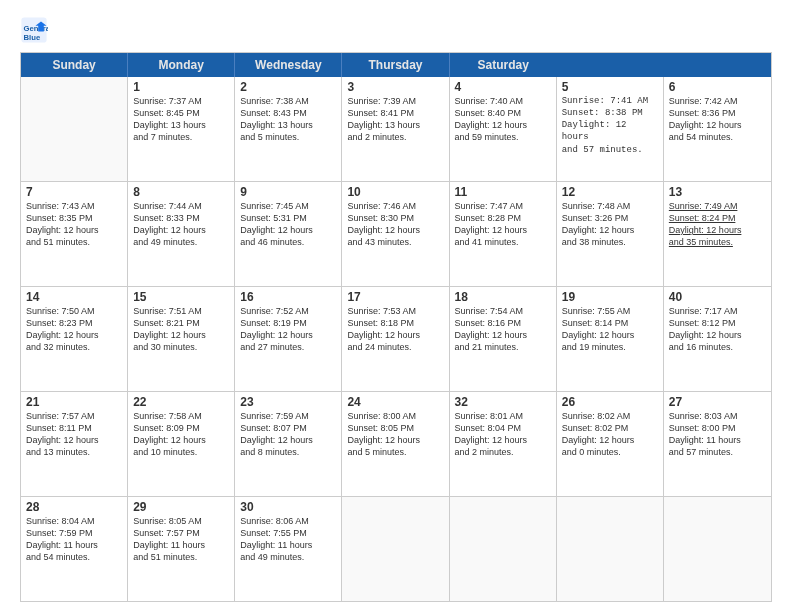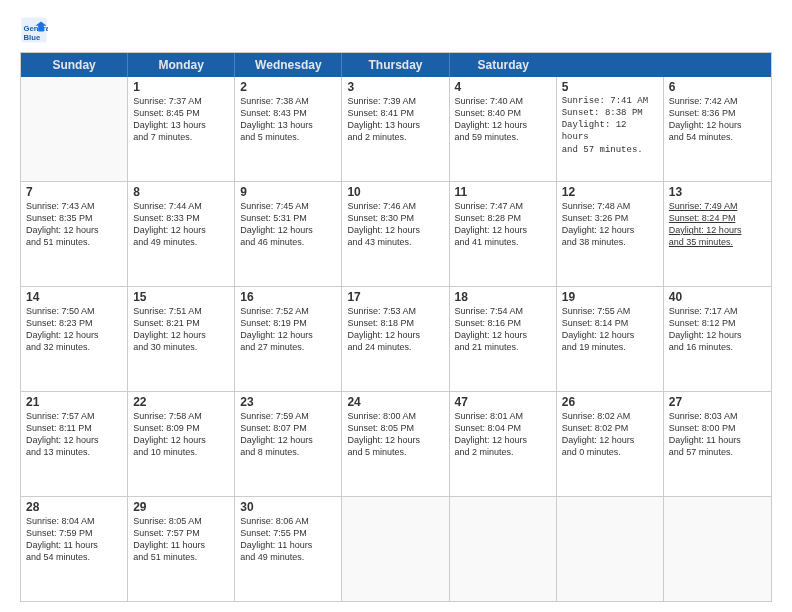--- a/index.html
+++ b/index.html
@@ -299,21 +299,21 @@
 and 8 minutes.</div>
           </div>
           <div class="cal-cell">
             <div class="day-num">24</div>
             <div class="cell-info" style="white-space: pre-line;">Sunrise: 8:00 AM
 Sunset: 8:05 PM
 Daylight: 12 hours
 and 5 minutes.</div>
           </div>
           <div class="cal-cell">
-            <div class="day-num">47</div>
+            <div class="day-num">32</div>
             <div class="cell-info" style="white-space: pre-line;">Sunrise: 8:01 AM
 Sunset: 8:04 PM
 Daylight: 12 hours
 and 2 minutes.</div>
           </div>
           <div class="cal-cell">
             <div class="day-num">26</div>
             <div class="cell-info" style="white-space: pre-line;">Sunrise: 8:02 AM
 Sunset: 8:02 PM
 Daylight: 12 hours

